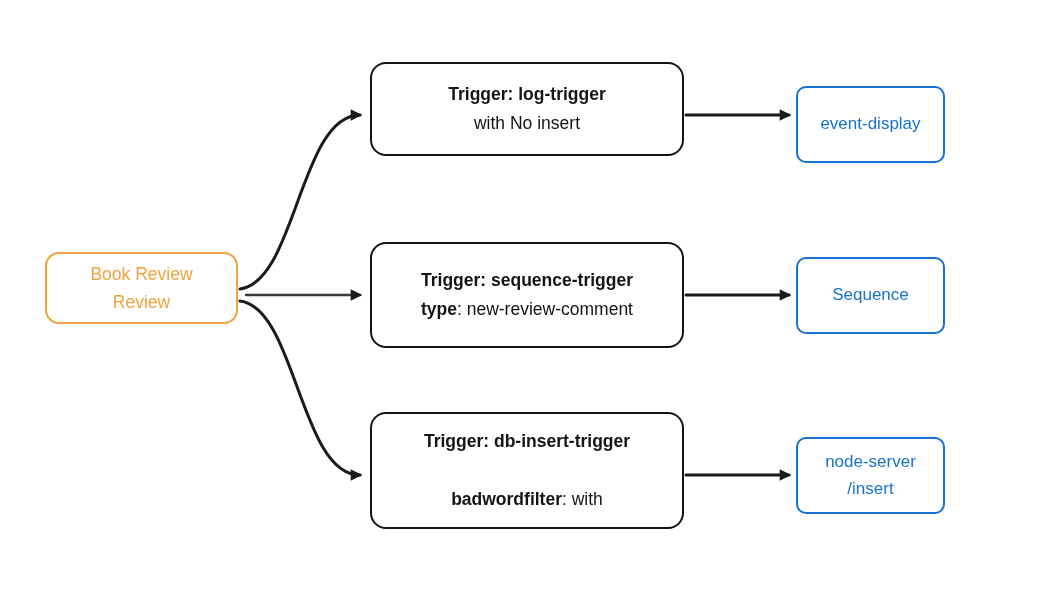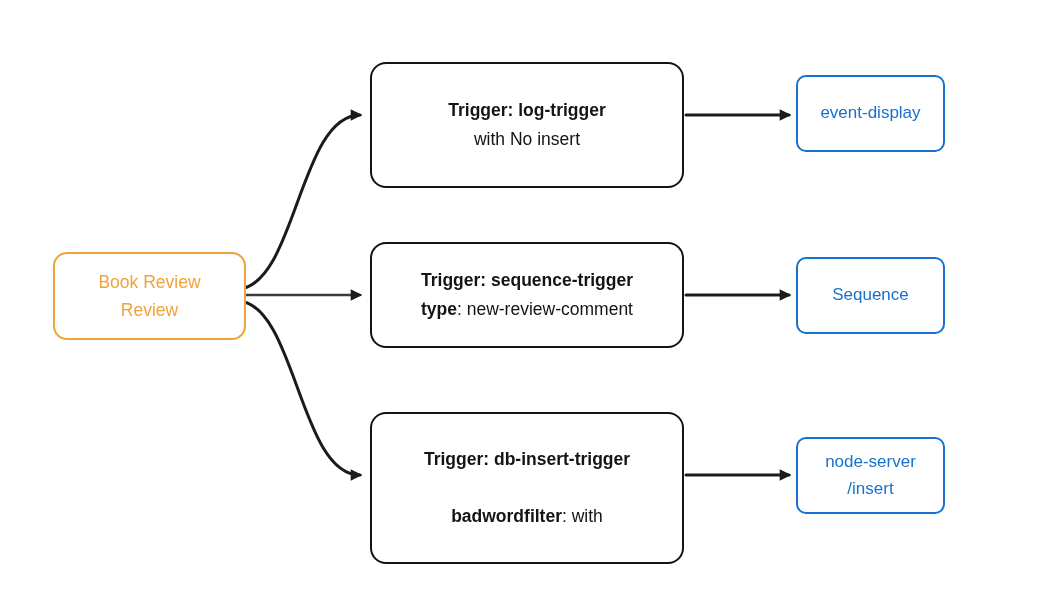--- a/index.html
+++ b/index.html
@@ -30,50 +30,50 @@
     position: absolute;
     box-sizing: border-box;
     display: flex;
     flex-direction: column;
     justify-content: center;
     align-items: center;
     text-align: center;
     background: #ffffff;
   }
   .broker {
-    left: 53px; top: 252px;
-    width: 193px; height: 88px;
+    left: 45px; top: 252px;
+    width: 193px; height: 72px;
     border: 2.5px solid var(--orange, #F0A33C);
     border-radius: 14px;
     color: var(--orange, #F0A33C);
     font-size: 17.5px;
     line-height: 1.62;
   }
   .trigger {
     left: 370px;
     width: 314px;
     border: 2.5px solid #141414;
     border-radius: 16px;
     color: #141414;
     font-size: 17.5px;
     line-height: 1.68;
   }
-  .t1 { top: 62px;  height: 126px; }
+  .t1 { top: 62px;  height: 94px; }
   .t2 { top: 242px; height: 106px; }
-  .t3 { top: 412px; height: 152px; gap: 28px; }
+  .t3 { top: 412px; height: 117px; gap: 28px; }
   .sink {
     left: 796px;
     width: 149px; height: 77px;
     border: 2px solid var(--blue, #1672CE);
     border-radius: 10px;
     color: var(--blue, #1672CE);
     font-size: 17px;
     line-height: 1.55;
   }
-  .s1 { top: 75px; }
+  .s1 { top: 86px; }
   .s2 { top: 257px; }
   .s3 { top: 437px; }
   .b { font-weight: bold; }
 </style>
 </head>
 <body>
 
 <div class="canvas">
 
   <svg class="arrows" viewBox="0 0 1043 613" xmlns="http://www.w3.org/2000/svg">

